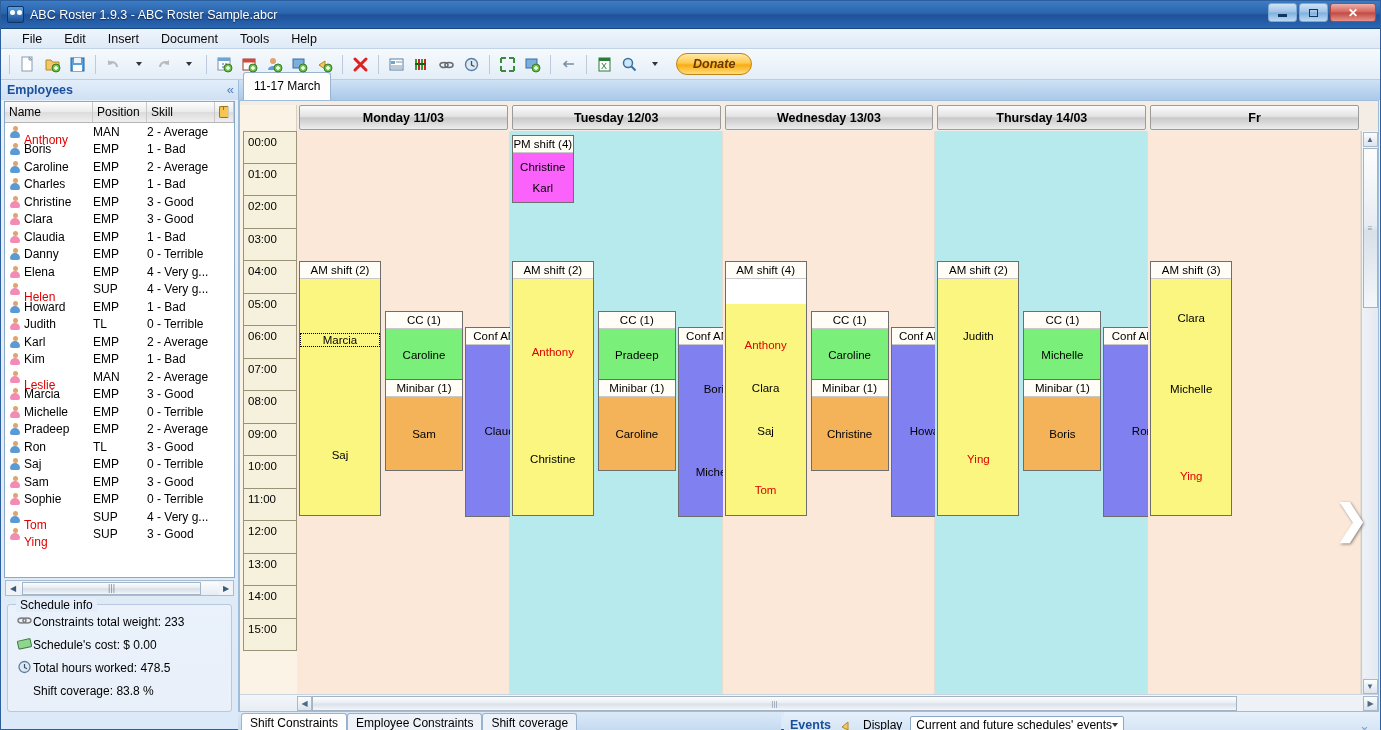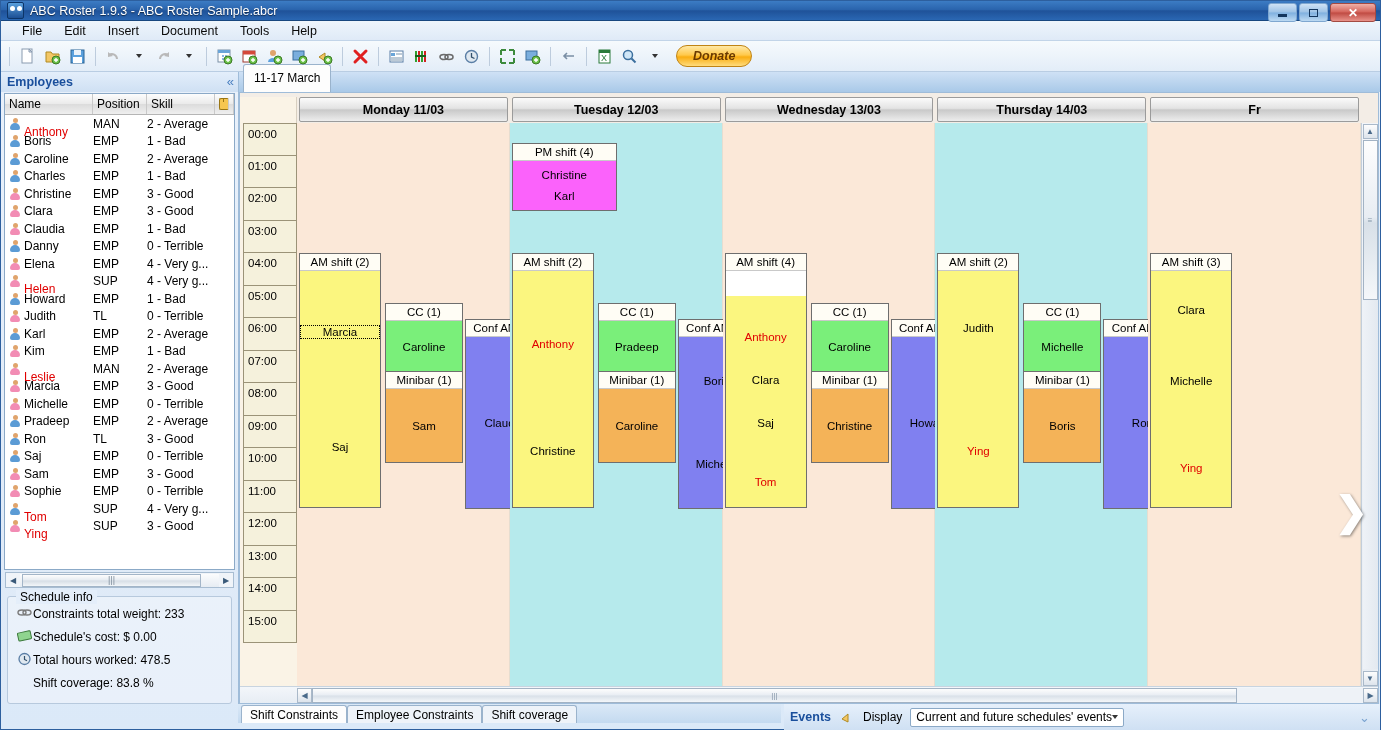--- a/index.html
+++ b/index.html
@@ -8,21 +8,21 @@
     width:1381px; height:730px; overflow:hidden;
     font-family:"Liberation Sans", sans-serif;
     font-size:12px; color:#000;
     background:#d6e5f5;
   }
   #app { position:relative; width:1381px; height:730px;
     background:linear-gradient(180deg,#e8f1fb 0%, #dbe9f8 100%);
     border:1px solid #2d5f9e; }
 
   
-  .titlebar { position:relative; height:20px;
+  .titlebar { position:relative; height:28px;
     background:linear-gradient(180deg,#3c7cc4 0%, #2a64ad 45%, #1f5299 52%, #2a67b3 100%);
     border-bottom:1px solid #18477f; display:flex; align-items:center; }
   .title-ico { width:17px; height:17px; margin-left:6px; margin-right:6px;
     background:linear-gradient(180deg,#5aa0dd,#1c4f94); border:1px solid #0d3568;
     border-radius:2px; position:relative; }
   .title-ico:before{content:"";position:absolute;left:2px;top:3px;width:5px;height:5px;border-radius:50%;background:#fff;}
   .title-ico:after{content:"";position:absolute;left:9px;top:3px;width:5px;height:5px;border-radius:50%;background:#fff;}
   .title-text { color:#fff; font-size:12.5px; text-shadow:0 1px 1px rgba(0,0,0,.55); }
   .win-btns { position:absolute; right:4px; top:2px; display:flex; gap:2px; }
   .win-btn { width:29px; height:19px; border:1px solid #7fa7d0; border-radius:3px;
@@ -739,21 +739,21 @@
                   </div>
                 </div>
                 <div class="shift" style="left: 168px; width: 78px; top: 196px; height: 190px;">
                   <div class="shift-title">Conf AM (1)</div>
                   <div class="shift-body b-purple">
                     <div class="emp-chip">Claudia</div>
                   </div>
                 </div>
               </div>
               <div class="day-col cyan">
-                <div class="shift" style="left: 2px; width: 105px; top: 20px; height: 68px;">
+                <div class="shift" style="left: 2px; width: 62px; top: 4px; height: 68px;">
                   <div class="shift-title">PM shift (4)</div>
                   <div class="shift-body b-magenta">
                     <div class="emp-chip">Christine</div>
                     <div class="emp-chip">Karl</div>
                   </div>
                 </div>
                 <div class="shift" style="left: 2px; width: 82px; top: 130px; height: 255px;">
                   <div class="shift-title">AM shift (2)</div>
                   <div class="shift-body b-yellow">
                     <div class="emp-chip red">Anthony</div>

